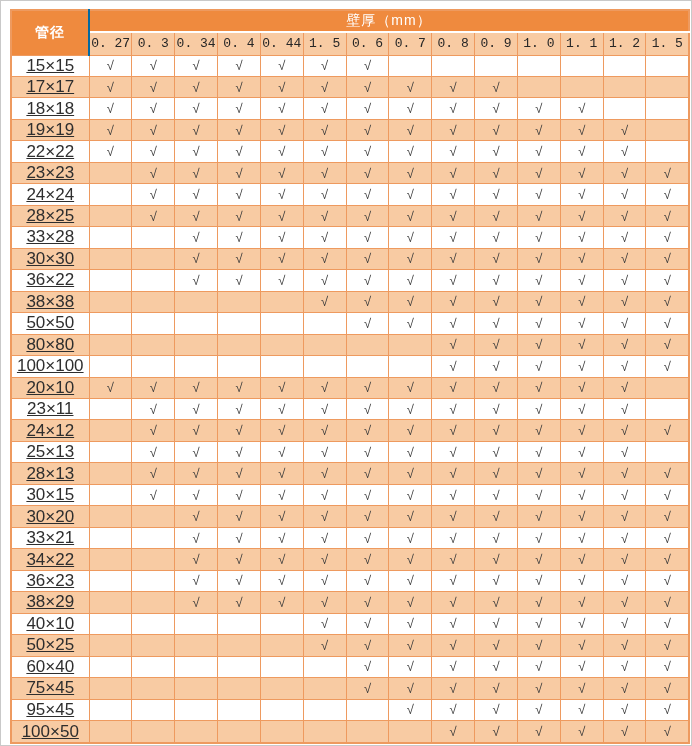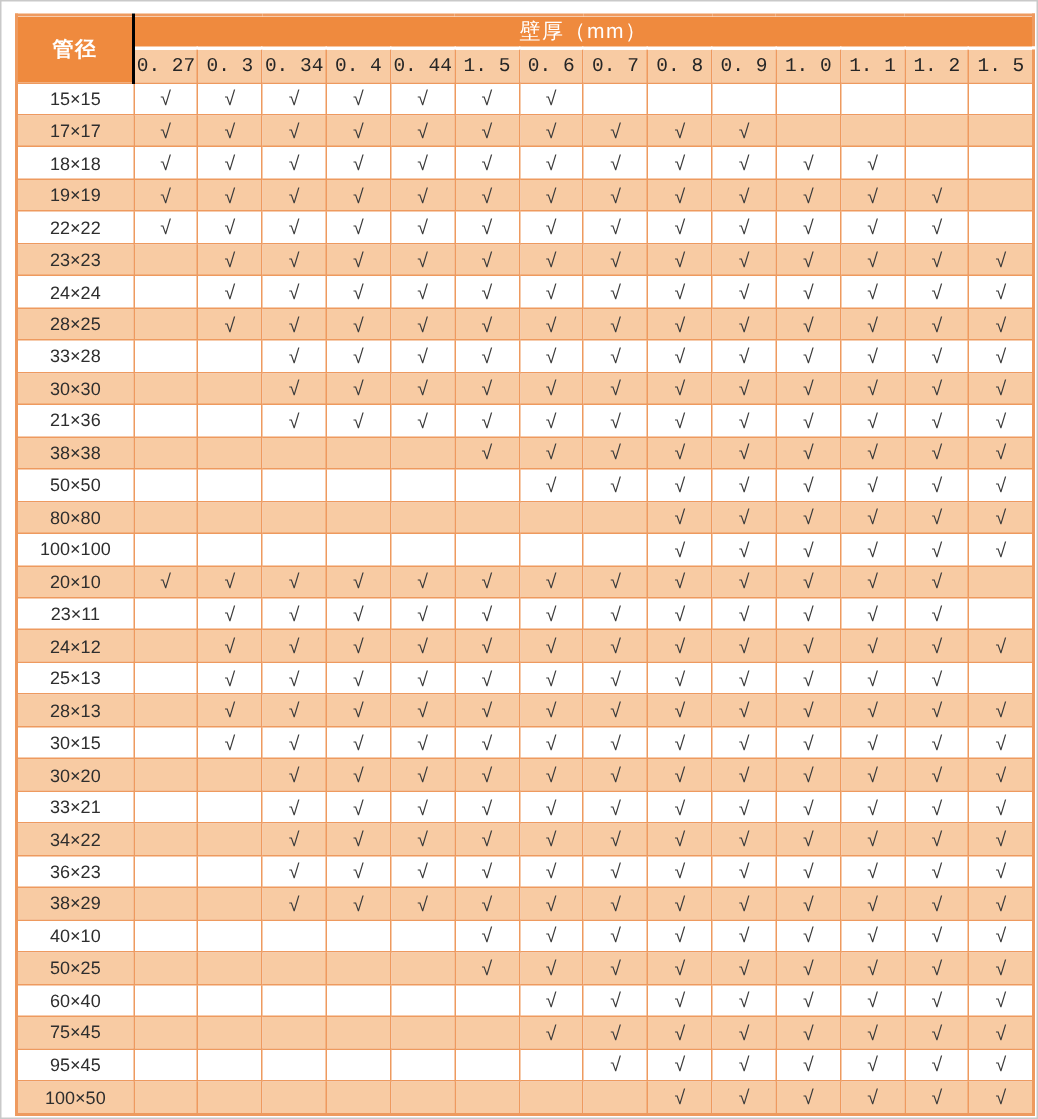--- a/index.html
+++ b/index.html
@@ -40,21 +40,21 @@
     text-align: center;
     vertical-align: middle;
     overflow: hidden;
     white-space: nowrap;
   }
   th.corner-th {
     background: var(--header-orange);
     color: var(--header-text);
     font-size: 14px;
     font-weight: bold;
-    border-right: 2px solid #000000;
+    border-right: 2px solid #0369a1;
     letter-spacing: 1px;
   }
   th.group-th {
     background: var(--header-orange);
     color: var(--header-text);
     font-size: 14px;
     font-weight: normal;
     height: 22px;
     border-bottom: 2px solid #ffffff;
     letter-spacing: 1px;
@@ -62,22 +62,23 @@
   tr.num-header-row { height: 23px; font-family: Liberation Mono, monospace; }
   th.num-th {
     background: var(--row-orange);
     color: #262626;
     font-size: 13px;
     font-weight: normal;
   }
   tbody tr.row-white td { background: var(--row-white); }
   tbody tr.row-orange td { background: var(--row-orange); }
   td.size-cell {
-    font-size: 12px;
+    font-size: 17px;
     color: var(--cell-text);
+    text-decoration: underline;
   }
   td.check-cell {
     font-size: 13px;
     color: var(--check-color);
   }
 </style>
 </head>
 <body>
 
 <div class="screen">
@@ -274,21 +275,21 @@
           <td class="check-cell">√</td>
           <td class="check-cell">√</td>
           <td class="check-cell">√</td>
           <td class="check-cell">√</td>
           <td class="check-cell">√</td>
           <td class="check-cell">√</td>
           <td class="check-cell">√</td>
           <td class="check-cell">√</td>
         </tr>
         <tr class="row-white">
-          <td class="size-cell">21×36</td>
+          <td class="size-cell">36×22</td>
           <td class="check-cell"></td>
           <td class="check-cell"></td>
           <td class="check-cell">√</td>
           <td class="check-cell">√</td>
           <td class="check-cell">√</td>
           <td class="check-cell">√</td>
           <td class="check-cell">√</td>
           <td class="check-cell">√</td>
           <td class="check-cell">√</td>
           <td class="check-cell">√</td>

